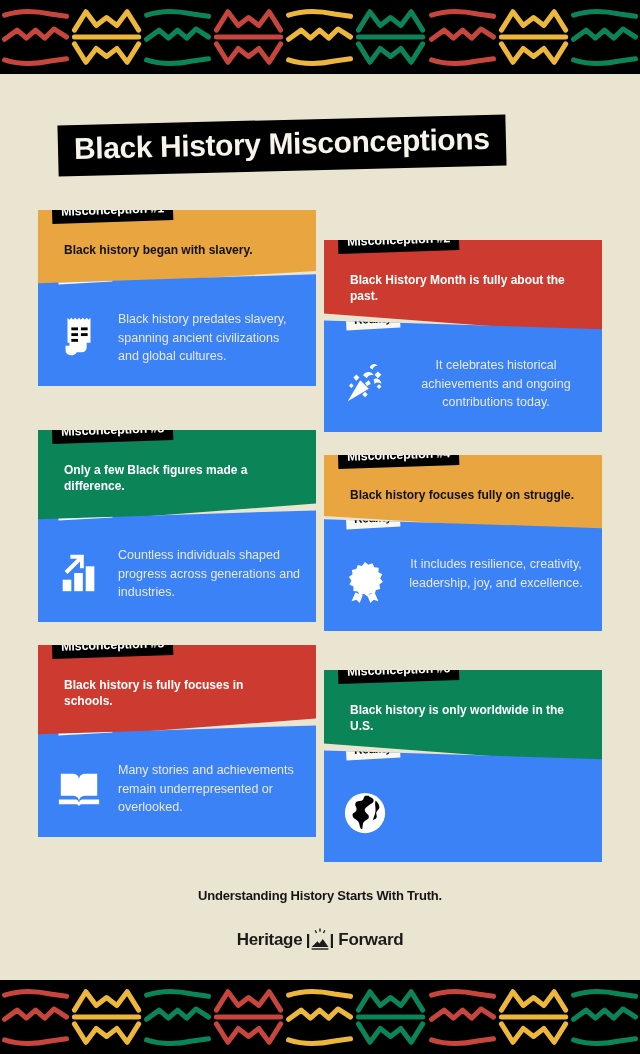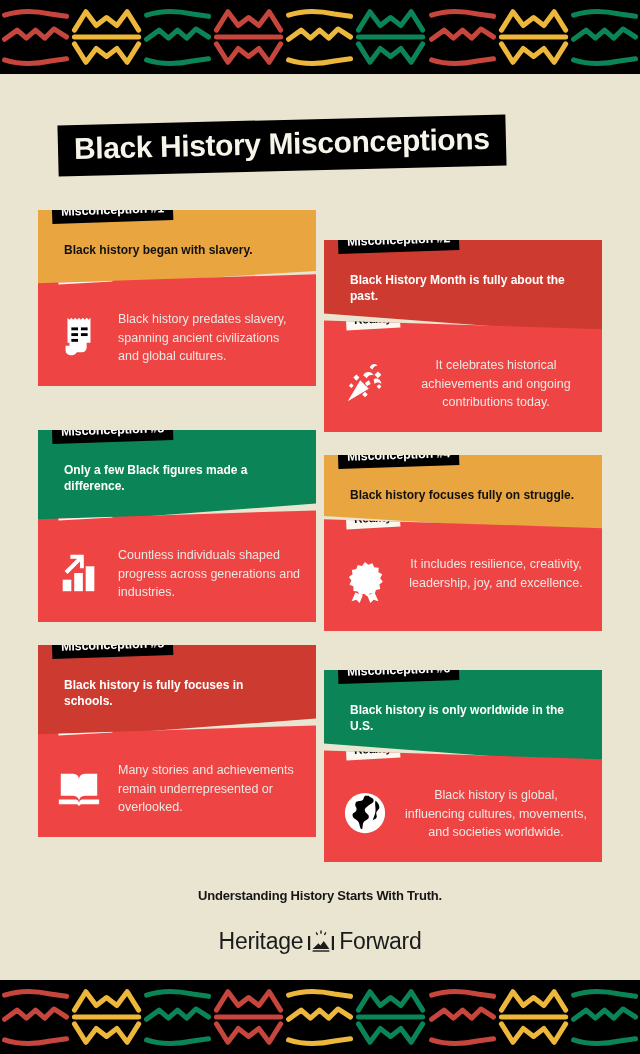--- a/index.html
+++ b/index.html
@@ -74,21 +74,21 @@
     line-height:1.35;
     margin-top:6px;
     padding-left:10px;
     padding-right:6px;
   }
   .mis-text.dark{color:#111;}
   .mis-text.light{color:#fff;}
 
   .card-body{
     position:relative;
-    background:#ef4444;
+    background:#3b82f6;
     width:100%;
     box-sizing:border-box;
     margin-top:-14px;
     padding:30px 14px 20px 14px;
     clip-path:polygon(0 8%, 100% 0, 100% 100%, 0 100%);
     display:flex;
     align-items:flex-start;
     gap:12px;
   }
   .card-body.flip{
@@ -135,23 +135,24 @@
   }
   .logo-row{
     position:absolute;
     left:0;right:0;top:928px;
     display:flex;
     align-items:center;
     justify-content:center;
     gap:5px;
   }
   .logo-word{
-    font-size:23px;
+    font-size:17px;
     color:#1b1b1b;
     letter-spacing:-0.3px;
+    font-weight:bold;
   }
   .logo-mark{width:26px;height:24px;display:block;}
 </style>
 </head>
 <body>
 
 <div class="page">
 
   <div class="border-strip border-top">
     <div class="motif-row" id="top-motifs">
@@ -318,21 +319,20 @@
     </div>
     <div class="card-body flip">
       <div class="reality-tag right">Reality</div>
       <div class="icon-box">
         <svg viewBox="0 0 48 48" aria-hidden="true">
           <circle cx="24" cy="24" r="21" fill="#fff"></circle>
           <path d="M24 6 c-2 2-1 4-3 5 c-3 1-6 0-7 3 c-1 3 2 4 1 7 c-1 3-4 2-4 5 c0 4 4 4 6 7 c2 3 1 7 4 8 c1-3 0-6 2-8 c2-2 5-2 5-5 c0-3-3-3-4-6 c-1-3 2-4 4-6 c2-2 5-2 5-5 c0-3-4-3-5-5 z" fill="#000"></path>
           <path d="M35 11 c2 2 4 4 4 7 c0 2-2 3-3 5 c-1 2 1 4 0 6 c-1 2-3 1-4 3 c1-4 3-7 3-11 c0-4-1-7 0-10 z" fill="#000"></path>
         </svg>
       </div>
-      <div class="reality-text">Black history is global, influencing cultures, movements, and societies worldwide.</div>
     </div>
   </div>
 
   <div class="footer-tag">Understanding History Starts With Truth.</div>
 
   <div class="logo-row">
     <span class="logo-word">Heritage</span>
     <span>
       <svg class="logo-mark" viewBox="0 0 26 24" fill="#1b1b1b" aria-hidden="true">
         <rect x="0" y="6" width="2.2" height="14"></rect>

